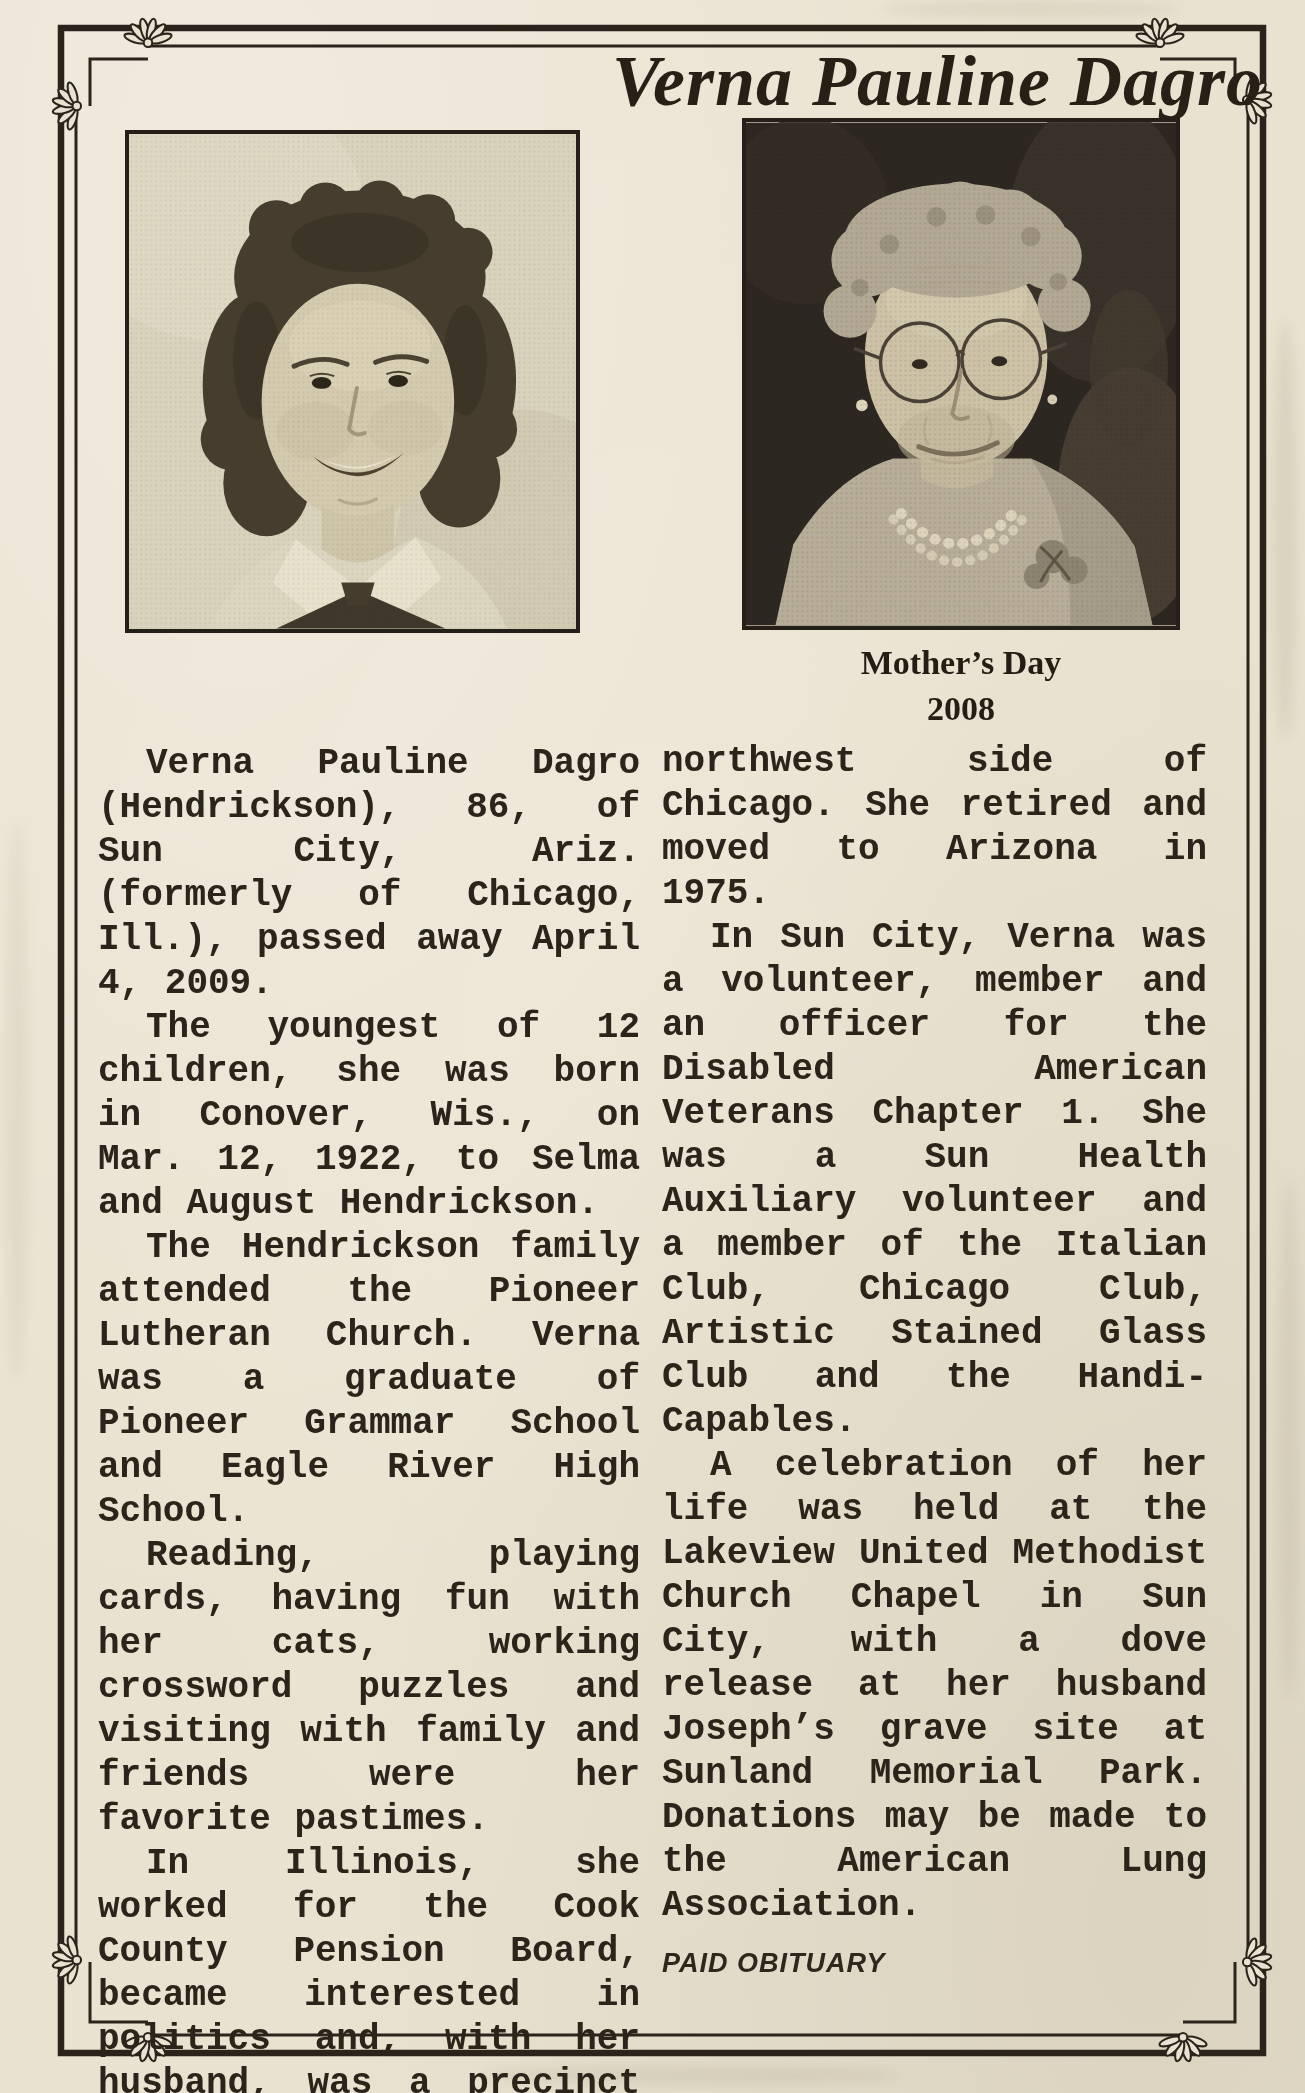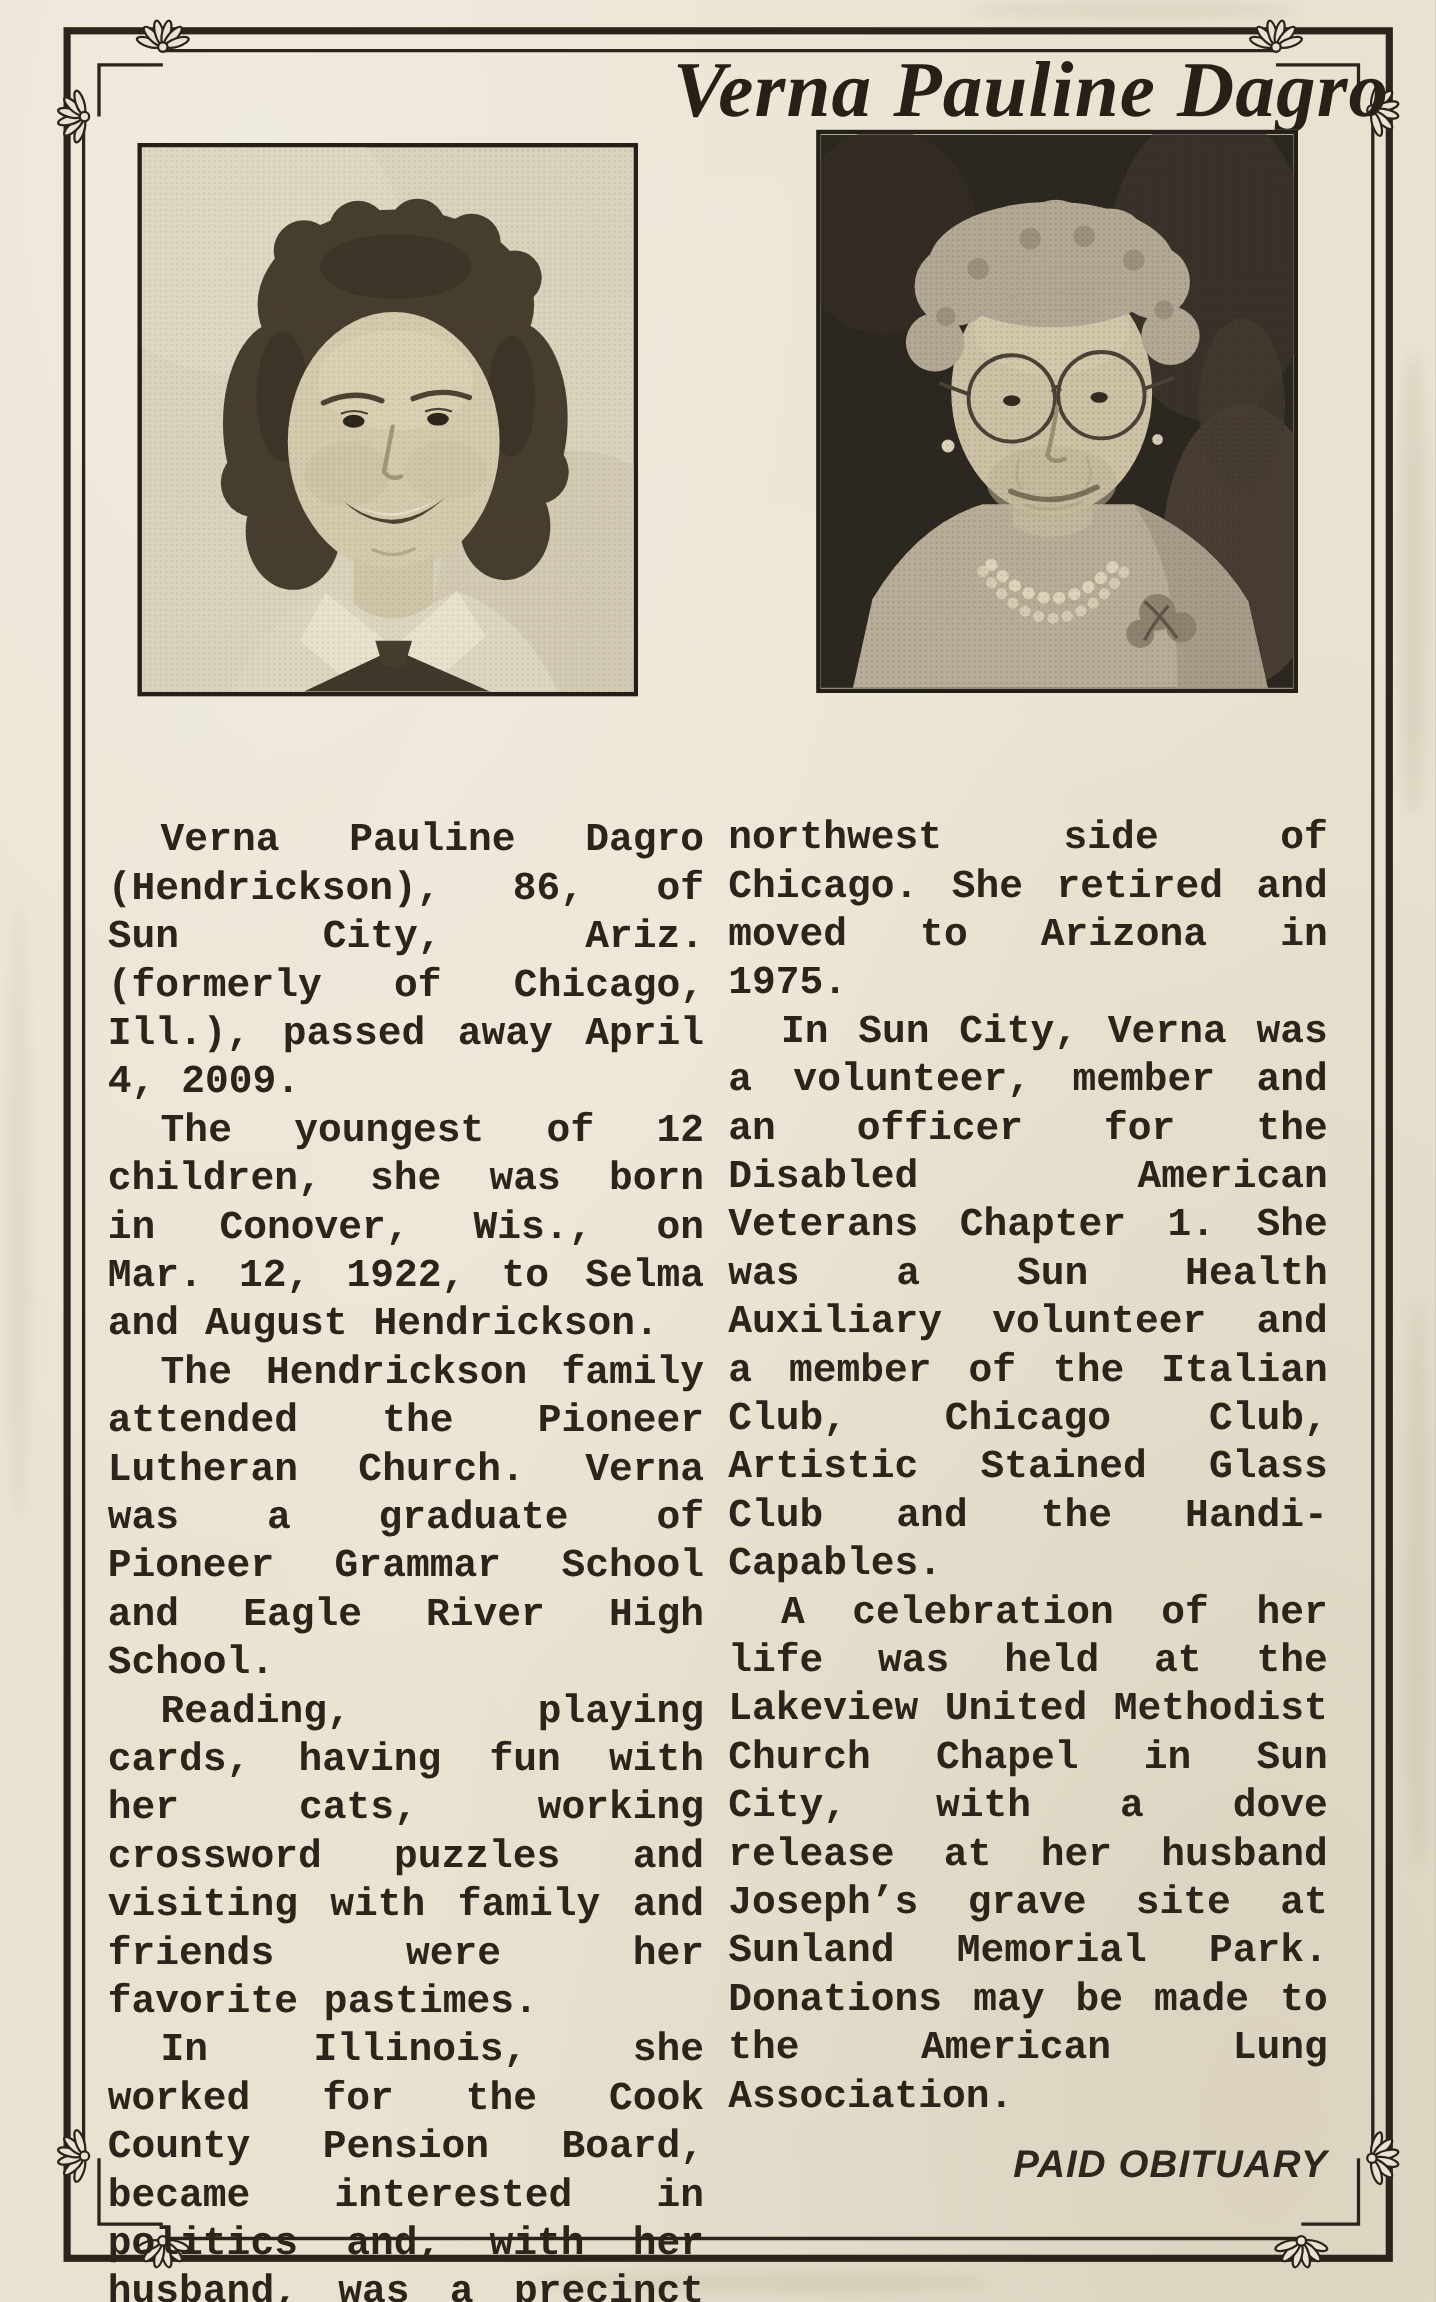--- a/index.html
+++ b/index.html
@@ -60,24 +60,24 @@
     word-spacing:2px;
     color:#2b241a;
   }
   .col-left{left:98px;}
   .col-right{left:662px;top:740px;width:545px;}
   .col p{margin:0;text-indent:48px;font-family:Liberation Mono, monospace;}
   .col p.no-indent{text-indent:0;}
 
   .paid{
     position:absolute;left:662px;top:1948px;width:545px;
-    text-align:right;
+    text-align:left;
     font-family:"Liberation Sans", sans-serif;
     font-style:italic;font-weight:700;
-    font-size:35px;letter-spacing:1px;
+    font-size:27px;letter-spacing:1px;
     color:#2e271d;
   }
 </style>
 </head>
 <body>
 
 <div class="page">
 
   <div class="smudge sm1"></div>
   <div class="smudge sm2"></div>
@@ -256,20 +256,24 @@
 
       <circle cx="118" cy="288" r="6" fill="#ded4bc"></circle>
         <circle cx="312" cy="282" r="5" fill="#d6ccb4"></circle>
 
       <path d="M158 398 Q216 462 276 394" stroke="#ded4bc" stroke-width="11" fill="none" stroke-dasharray="0.5 14" stroke-linecap="round"></path>
       <path d="M150 404 Q216 494 286 398" stroke="#d6ccb4" stroke-width="10" fill="none" stroke-dasharray="0.5 13" stroke-linecap="round"></path>
       <rect width="438" height="512" fill="url(#htR)" opacity="0.45"></rect>
     </svg>
   </figure>
 
+  <div class="caption caption-right">
+    <div>Mother’s Day</div>
+    <div>2008</div>
+  </div>
 
   <div class="col col-left">
     <p>Verna Pauline Dagro (Hendrickson), 86, of Sun City, Ariz. (formerly of Chicago, Ill.), passed away April 4, 2009.</p>
     <p>The youngest of 12 children, she was born in Conover, Wis., on Mar. 12, 1922, to Selma and August Hendrickson.</p>
     <p>The Hendrickson family attended the Pioneer Lutheran Church. Verna was a graduate of Pioneer Grammar School and Eagle River High School.</p>
     <p>Reading, playing cards, having fun with her cats, working crossword puzzles and visiting with family and friends were her favorite pastimes.</p>
     <p>In Illinois, she worked for the Cook County Pension Board, became interested in politics and, with her husband, was a precinct captain on the</p>
   </div>
 
   <div class="col col-right">

